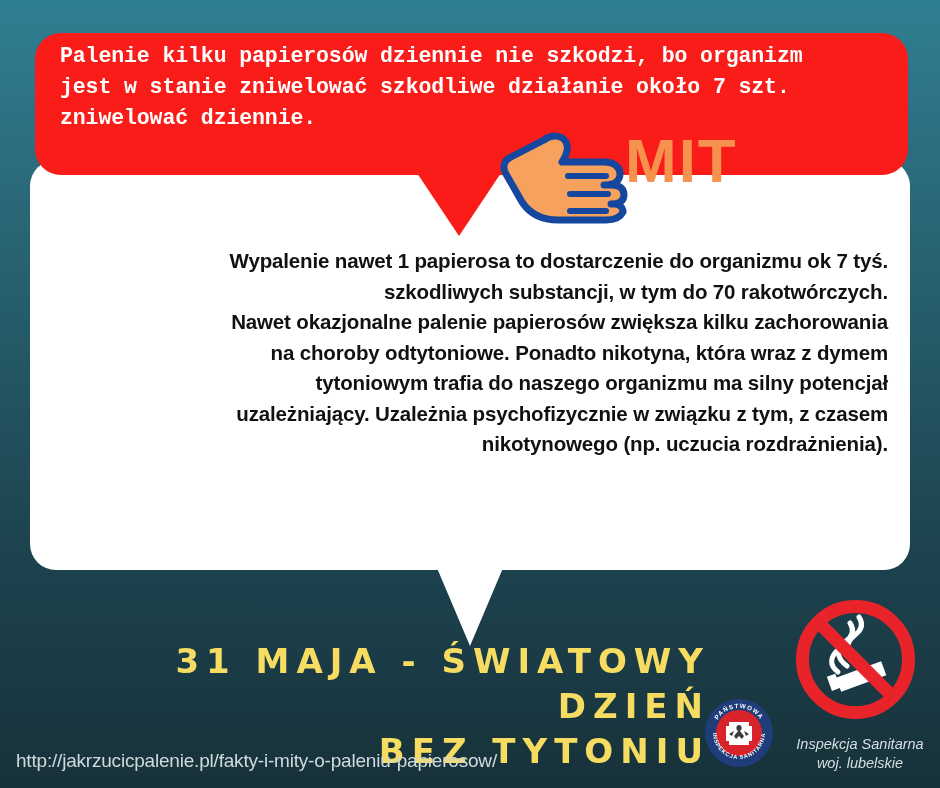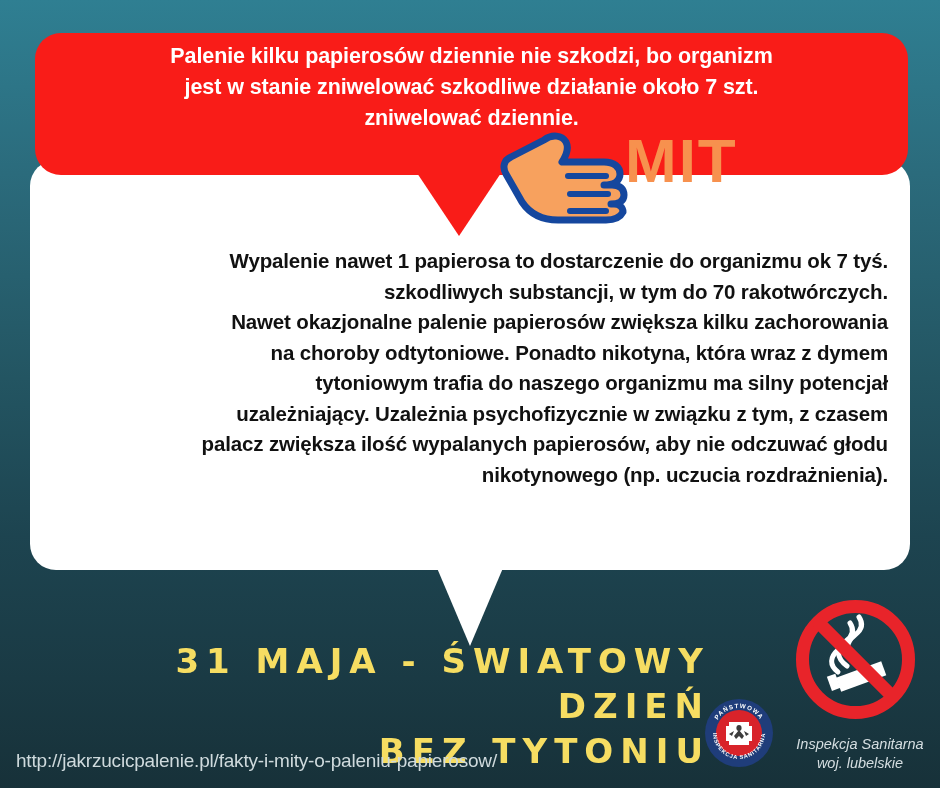--- a/index.html
+++ b/index.html
@@ -43,27 +43,27 @@
     border-left: 42px solid transparent;
     border-right: 42px solid transparent;
     border-top: 63px solid #f91c18;
     z-index: 3;
   }
   .myth-text {
     position: absolute;
     left: 60px;
     top: 41px;
     width: 823px;
-    text-align: center;
     color: #ffffff;
     font-size: 21.5px;
     font-weight: bold;
     line-height: 31px;
     letter-spacing: -0.1px;
     z-index: 5;
+    font-family: Liberation Mono, monospace;
   }
   .myth-text span { display: block; }
 
   
   .mit-label {
     position: absolute;
     left: 625px;
     top: 130px;
     font-size: 62px;
     font-weight: bold;
@@ -214,21 +214,20 @@
     <path d="M74 79 H110" stroke="#15479e" stroke-width="6" stroke-linecap="round" fill="none"></path>
   </svg>
 
   <div class="fact-text">
     <span>Wypalenie nawet 1 papierosa to dostarczenie do organizmu ok 7 tyś.</span>
     <span>szkodliwych substancji, w tym do 70 rakotwórczych.</span>
     <span>Nawet okazjonalne palenie papierosów zwiększa kilku zachorowania</span>
     <span>na choroby odtytoniowe. Ponadto nikotyna, która wraz z dymem</span>
     <span>tytoniowym trafia do naszego organizmu ma silny potencjał</span>
     <span>uzależniający. Uzależnia psychofizycznie w związku z tym, z czasem</span>
-    <span>palacz zwiększa ilość wypalanych papierosów, aby nie odczuwać głodu</span>
     <span>nikotynowego (np. uczucia rozdrażnienia).</span>
   </div>
 
   <div class="headline">
     <span>31 MAJA - ŚWIATOWY DZIEŃ</span>
     <span>BEZ TYTONIU</span>
   </div>
 
   <div class="source-url">http://jakrzucicpalenie.pl/fakty-i-mity-o-paleniu-papierosow/</div>
 

